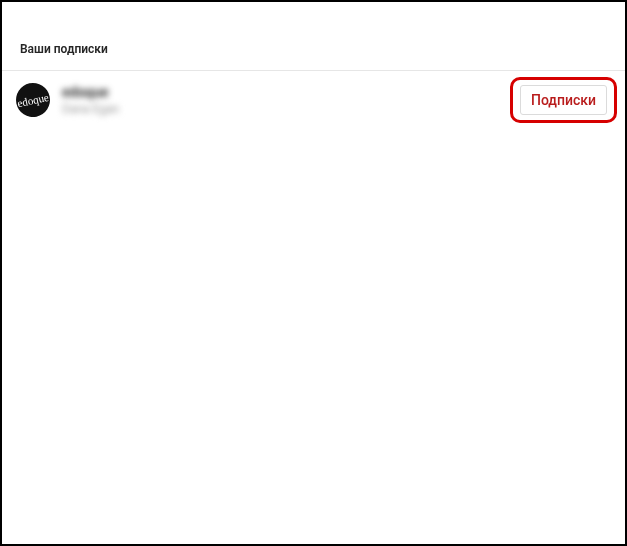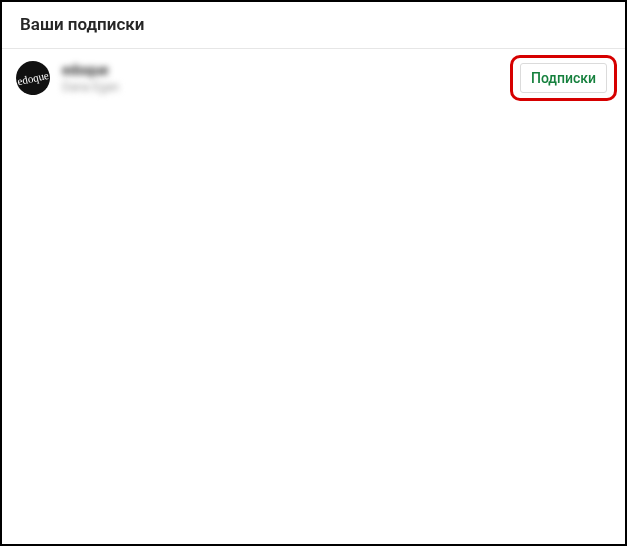--- a/index.html
+++ b/index.html
@@ -14,23 +14,24 @@
     width: 100%;
     height: 100%;
     display: flex;
     flex-direction: column;
   }
   .header {
     padding: 12px 18px 14px 18px;
     border-bottom: 1px solid #e6e6e6;
   }
   .header-title {
-    font-size: 17px;
+    font-size: 12px;
     font-weight: 600;
     color: #262626;
+    margin-top: 28px;
   }
   .content {
     flex: 1;
     overflow-y: scroll;
     padding: 0;
   }
   
   .content::-webkit-scrollbar { width: 16px; background: #f1f1f1; }
   .content::-webkit-scrollbar-thumb { background: #c1c1c1; }
   .content::-webkit-scrollbar-button { height: 16px; background: #f1f1f1; }
@@ -69,21 +70,21 @@
     color: #999;
     filter: blur(3px);
   }
   .action-wrap {
     position: relative;
     padding: 4px;
   }
   .action-btn {
     border: 1px solid #dbdbdb;
     background: #fff;
-    color: #15803d;
+    color: #b91c1c;
     font-size: 14px;
     font-weight: 500;
     padding: 6px 10px;
     border-radius: 3px;
     cursor: pointer;
     font-family: inherit;
   }
   .highlight-ring {
     position: absolute;
     top: -4px; left: -6px; right: -6px; bottom: -4px;

